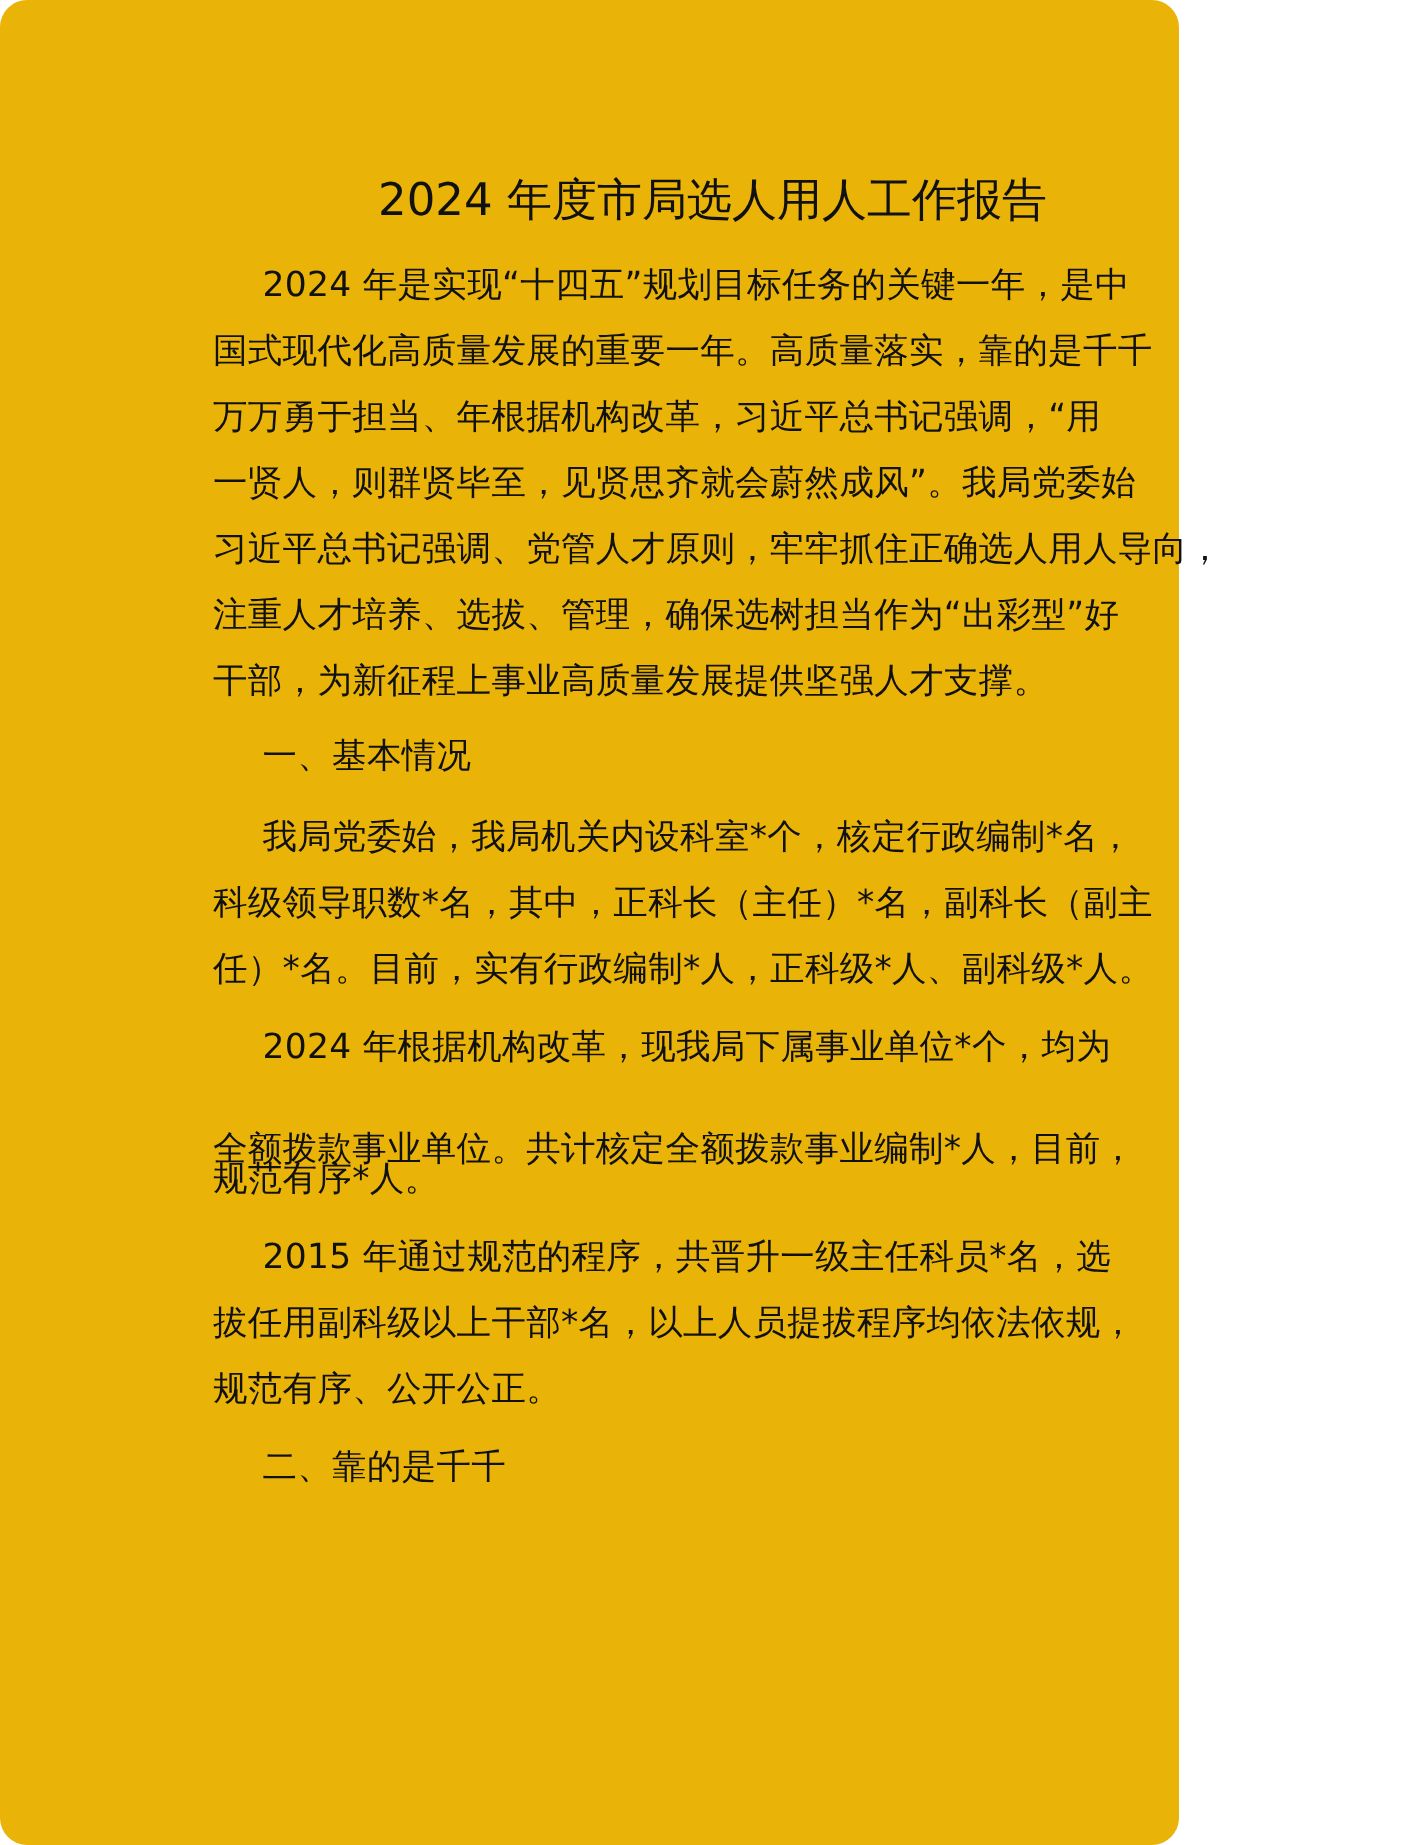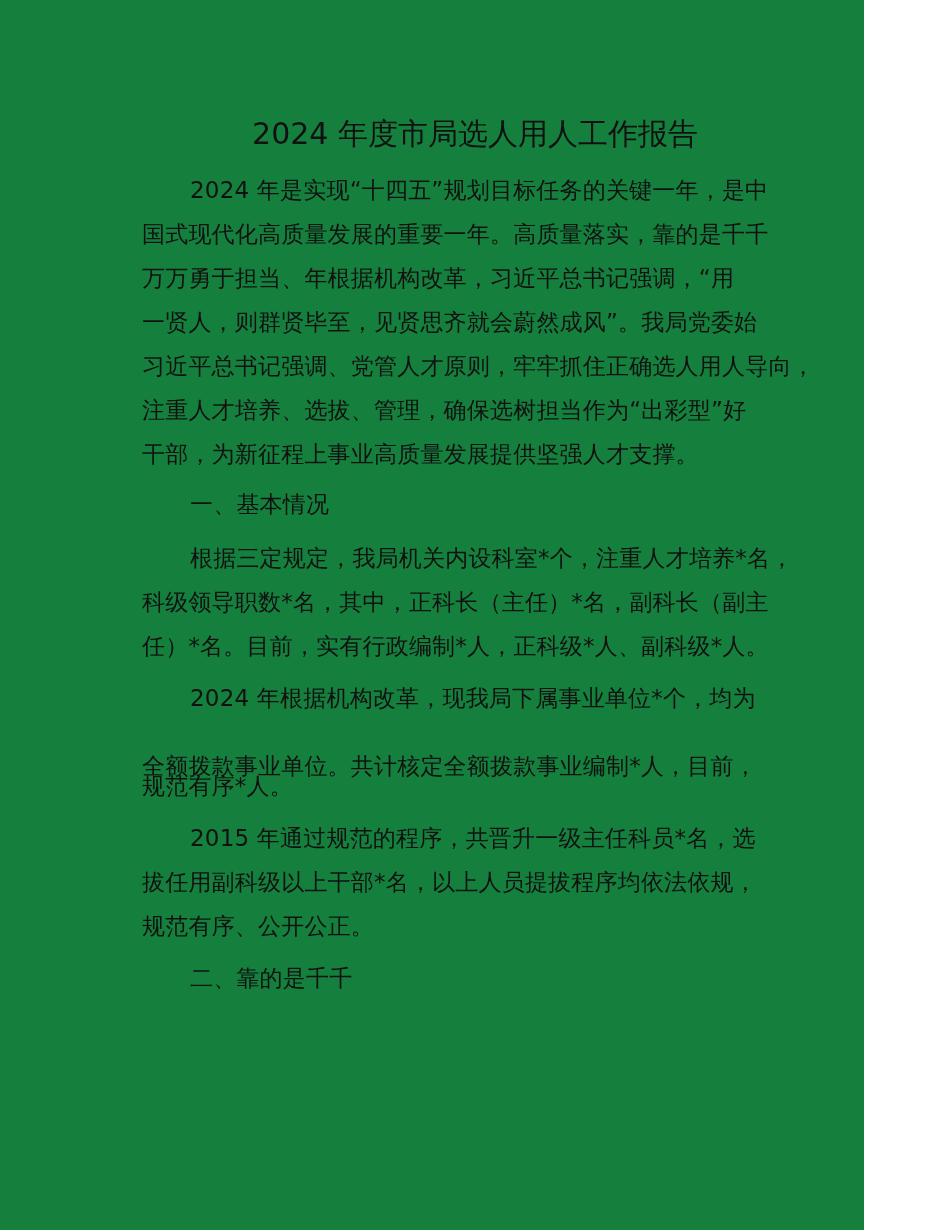--- a/index.html
+++ b/index.html
@@ -1,51 +1,51 @@
 <!DOCTYPE html>
 <html><head>
   <meta charset="utf-8">
   <style>
     html, body { margin: 0; padding: 0; background: #ffffff; }
     body {
       width: 950px; height: 1230px; position: relative; overflow: hidden;
       font-family: "DejaVu Sans", "Liberation Sans", sans-serif;
       color: #111111;
     }
-    .page { position: absolute; left: 0; top: 0; width: 864px; height: 1230px; background: #15803d; }
+    .page { position: absolute; left: 0; top: 0; width: 786px; height: 1230px; background: #eab308; border-radius: 18px; }
     .title {
       position: absolute; left: 0; top: 114px; width: 950px; text-align: center;
       font-size: 30px; line-height: 40px; white-space: nowrap;
     }
     .line {
       position: absolute; left: 142px; font-size: 23px; line-height: 32px;
       white-space: nowrap; letter-spacing: 0.2px;
     }
-    .indent { left: 190px; text-align: right; }
+    .indent { left: 175px; text-align: right; }
   </style>
 </head>
 <body>
 
 <div class="page">
   <div class="title">2024 年度市局选人用人工作报告</div>
 
   <div>
     <div class="line indent" style="top:174px">2024 年是实现“十四五”规划目标任务的关键一年，是中</div>
     <div class="line" style="top:218px">国式现代化高质量发展的重要一年。高质量落实，靠的是千千</div>
     <div class="line" style="top:262px">万万勇于担当、年根据机构改革，习近平总书记强调，“用</div>
     <div class="line" style="top:306px">一贤人，则群贤毕至，见贤思齐就会蔚然成风”。我局党委始</div>
     <div class="line" style="top:350px">习近平总书记强调、党管人才原则，牢牢抓住正确选人用人导向，</div>
     <div class="line" style="top:394px">注重人才培养、选拔、管理，确保选树担当作为“出彩型”好</div>
     <div class="line" style="top:438px">干部，为新征程上事业高质量发展提供坚强人才支撑。</div>
   </div>
 
   <div class="line indent" style="top:488px">一、基本情况</div>
 
   <div>
-    <div class="line indent" style="top:542px">根据三定规定，我局机关内设科室*个，注重人才培养*名，</div>
+    <div class="line indent" style="top:542px">我局党委始，我局机关内设科室*个，核定行政编制*名，</div>
     <div class="line" style="top:586px">科级领导职数*名，其中，正科长（主任）*名，副科长（副主</div>
     <div class="line" style="top:630px">任）*名。目前，实有行政编制*人，正科级*人、副科级*人。</div>
   </div>
 
   <div>
     <div class="line indent" style="top:682px">2024 年根据机构改革，现我局下属事业单位*个，均为</div>
     <div class="line" style="top:750px">全额拨款事业单位。共计核定全额拨款事业编制*人，目前，</div>
     <div class="line" style="top:770px">规范有序*人。</div>
   </div>
 

